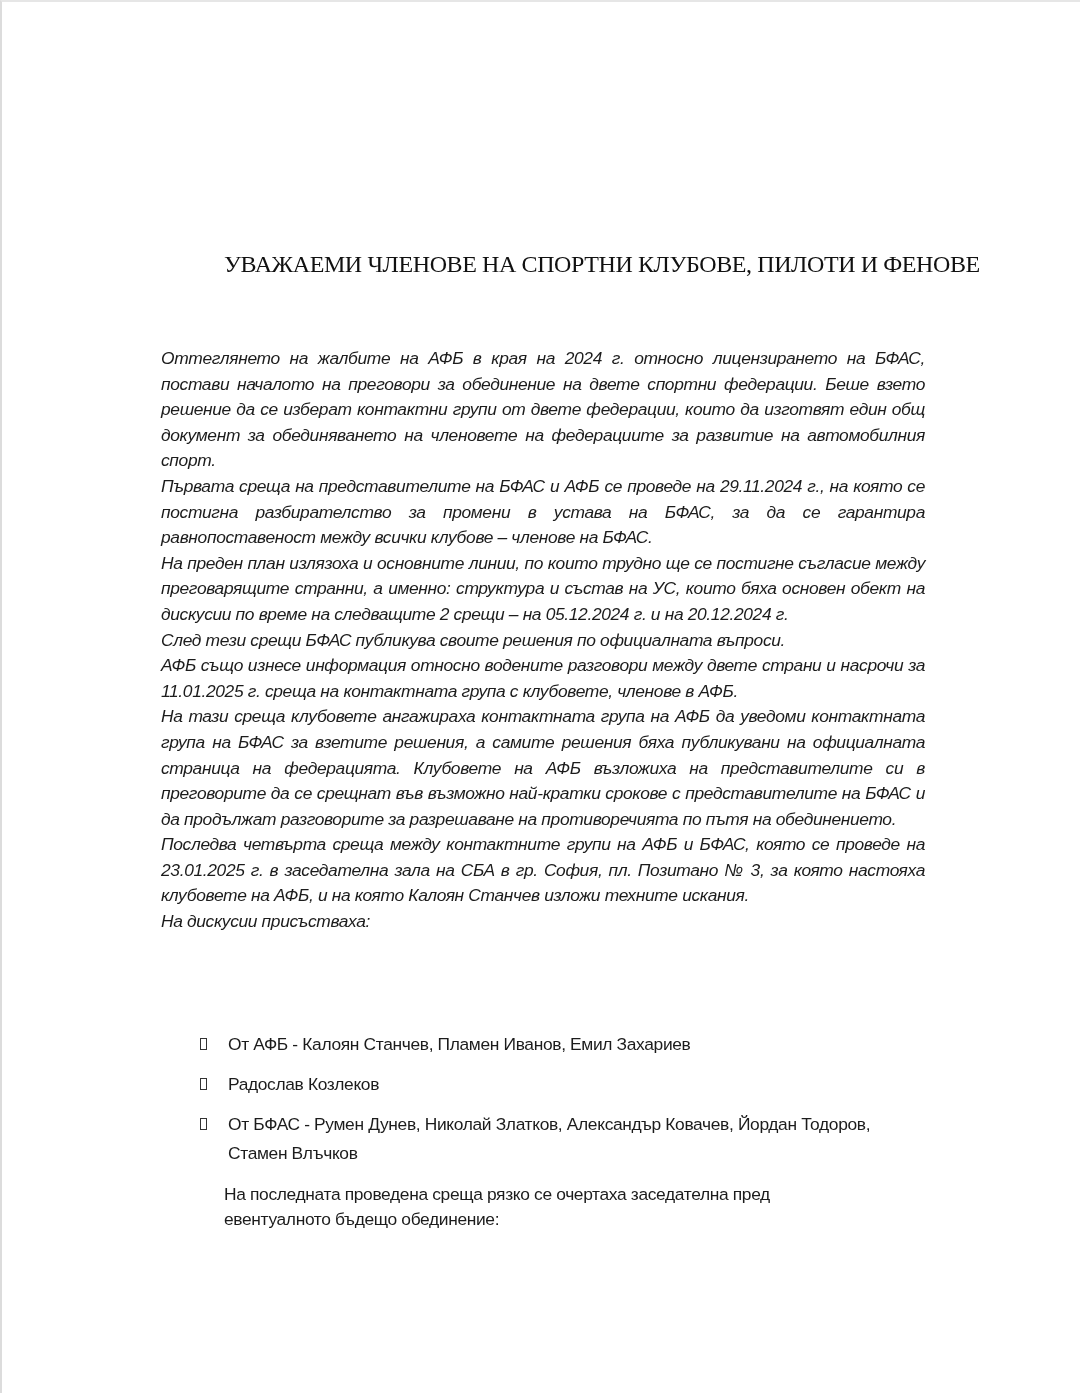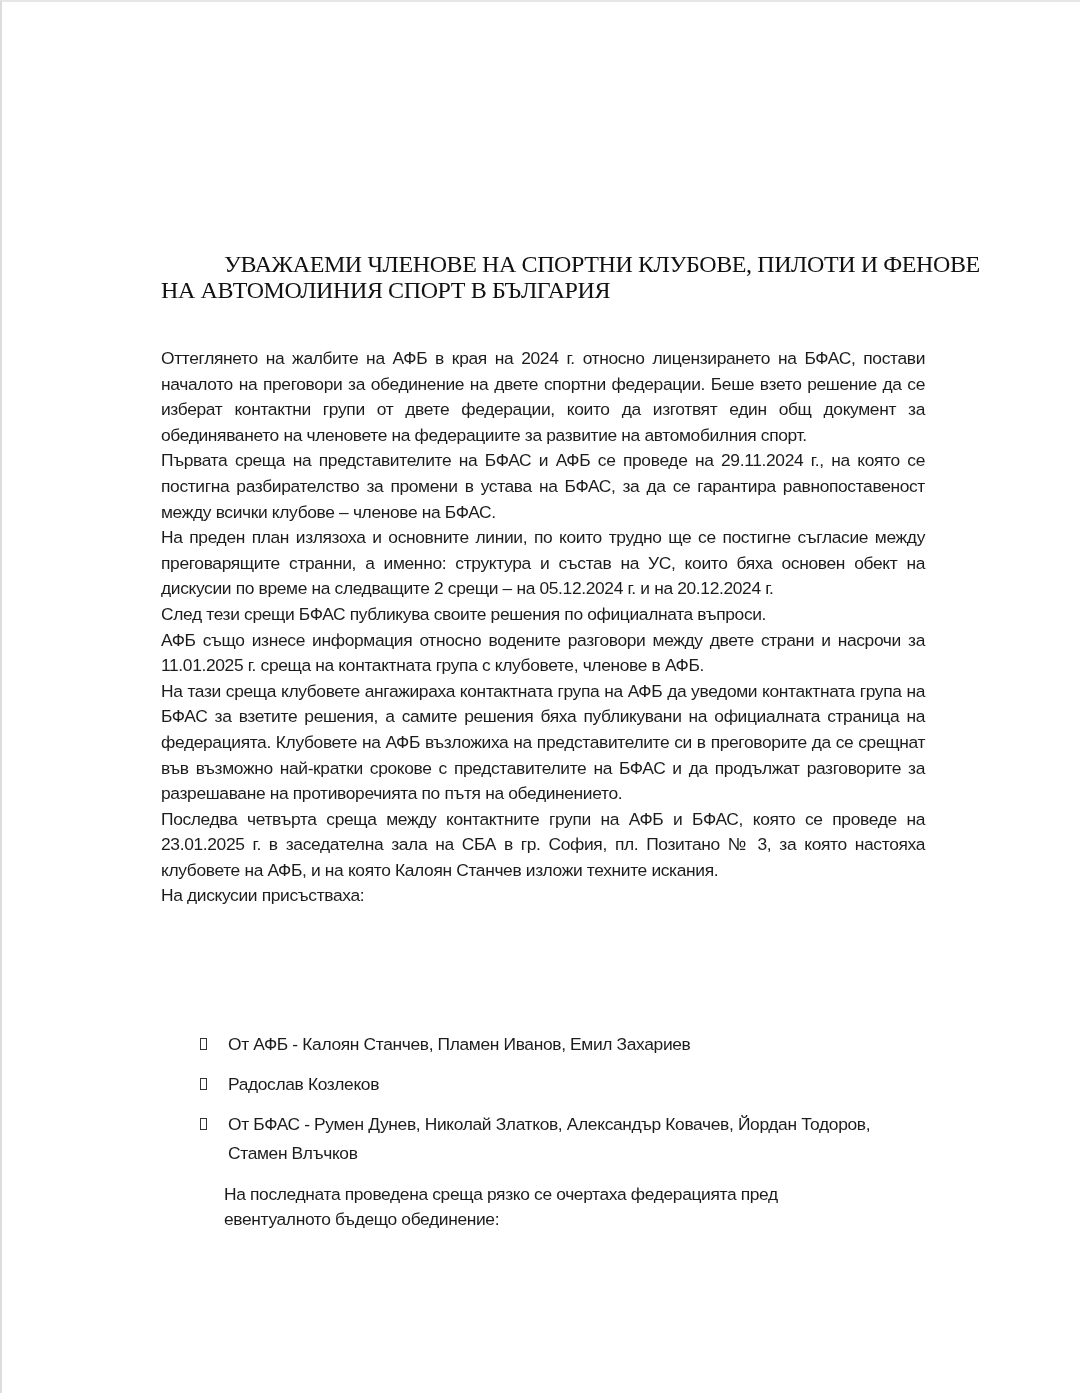--- a/index.html
+++ b/index.html
@@ -42,20 +42,21 @@
     .body-text {
       position: absolute;
       left: 159px;
       top: 344px;
       width: 764px;
       font-family: "Liberation Sans", "DejaVu Sans", sans-serif;
       font-size: 17.4px;
       line-height: 25.6px;
       letter-spacing: -0.35px;
       color: #1c1c1c;
+      font-style: italic;
     }
     .body-text p {
       margin: 0;
       text-align: justify;
       text-align-last: left;
     }
     .body-text p.tight { text-align: left; }
 
     .attendees {
       position: absolute;
@@ -98,21 +99,20 @@
       margin: 0;
     }
   </style>
 </head>
 <body>
 
 <div class="page">
 
   <div class="heading">
     <span class="l1">УВАЖАЕМИ ЧЛЕНОВЕ НА СПОРТНИ КЛУБОВЕ, ПИЛОТИ И ФЕНОВЕ</span>
-    <span class="l2">НА АВТОМОЛИНИЯ СПОРТ В БЪЛГАРИЯ</span>
   </div>
 
   <div class="body-text">
     <p>Оттеглянето на жалбите на АФБ в края на 2024 г. относно лицензирането на БФАС, постави началото на преговори за обединение на двете спортни федерации. Беше взето решение да се изберат контактни групи от двете федерации, които да изготвят един общ документ за обединяването на членовете на федерациите за развитие на автомобилния спорт.</p>
     <p>Първата среща на представителите на БФАС и АФБ се проведе на 29.11.2024 г., на която се постигна разбирателство за промени в устава на БФАС, за да се гарантира равнопоставеност между всички клубове – членове на БФАС.</p>
     <p>На преден план излязоха и основните линии, по които трудно ще се постигне съгласие между преговарящите странни, а именно: структура и състав на УС, които бяха основен обект на дискусии по време на следващите 2 срещи – на 05.12.2024 г. и на 20.12.2024 г.</p>
     <p class="tight">След тези срещи БФАС публикува своите решения по официалната въпроси.</p>
     <p>АФБ също изнесе информация относно водените разговори между двете страни и насрочи за 11.01.2025 г. среща на контактната група с клубовете, членове в АФБ.</p>
     <p>На тази среща клубовете ангажираха контактната група на АФБ да уведоми контактната група на БФАС за взетите решения, а самите решения бяха публикувани на официалната страница на федерацията. Клубовете на АФБ възложиха на представителите си в преговорите да се срещнат във възможно най-кратки срокове с представителите на БФАС и да продължат разговорите за разрешаване на противоречията по пътя на обединението.</p>
     <p>Последва четвърта среща между контактните групи на АФБ и БФАС, която  се проведе на 23.01.2025 г. в  заседателна зала на СБА в гр. София, пл. Позитано № 3, за която настояха клубовете на АФБ, и на която Калоян Станчев изложи техните искания.</p>
@@ -127,15 +127,15 @@
     <li>
       <span class="tofu"></span>
       <span>Радослав Козлеков</span>
     </li>
     <li>
       <span class="tofu"></span>
       <span>От БФАС - Румен Дунев, Николай Златков, Александър Ковачев, Йордан Тодоров, Стамен Влъчков</span>
     </li>
   </ul>
 
-  <p class="closing">На последната проведена среща рязко се очертаха федерацията пред евентуалното бъдещо обединение:</p>
+  <p class="closing">На последната проведена среща рязко се очертаха заседателна пред евентуалното бъдещо обединение:</p>
 
 </div>
 
 </body></html>

